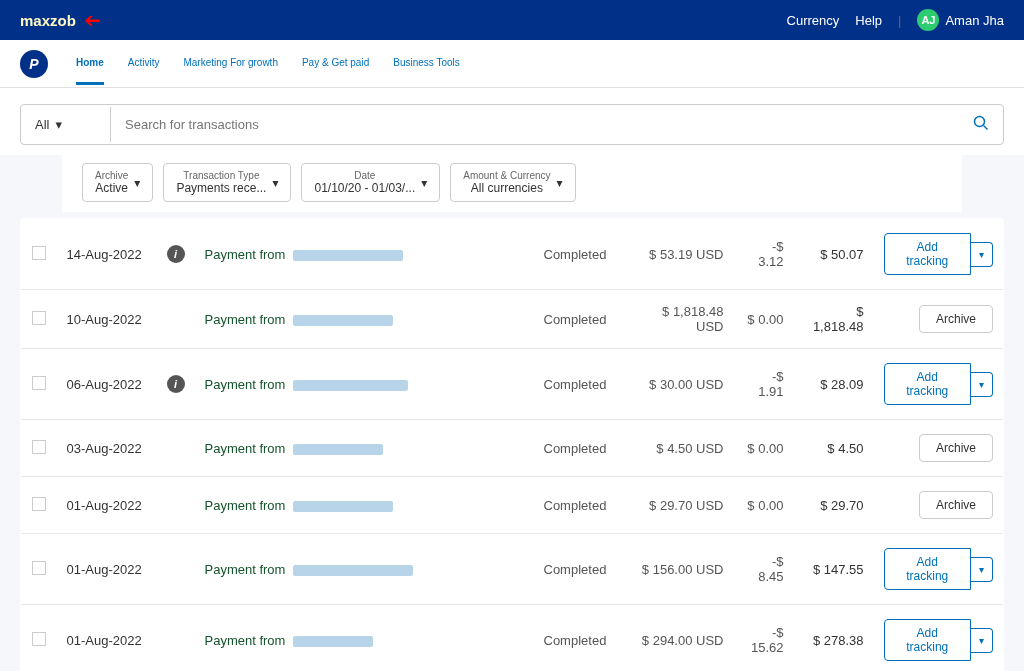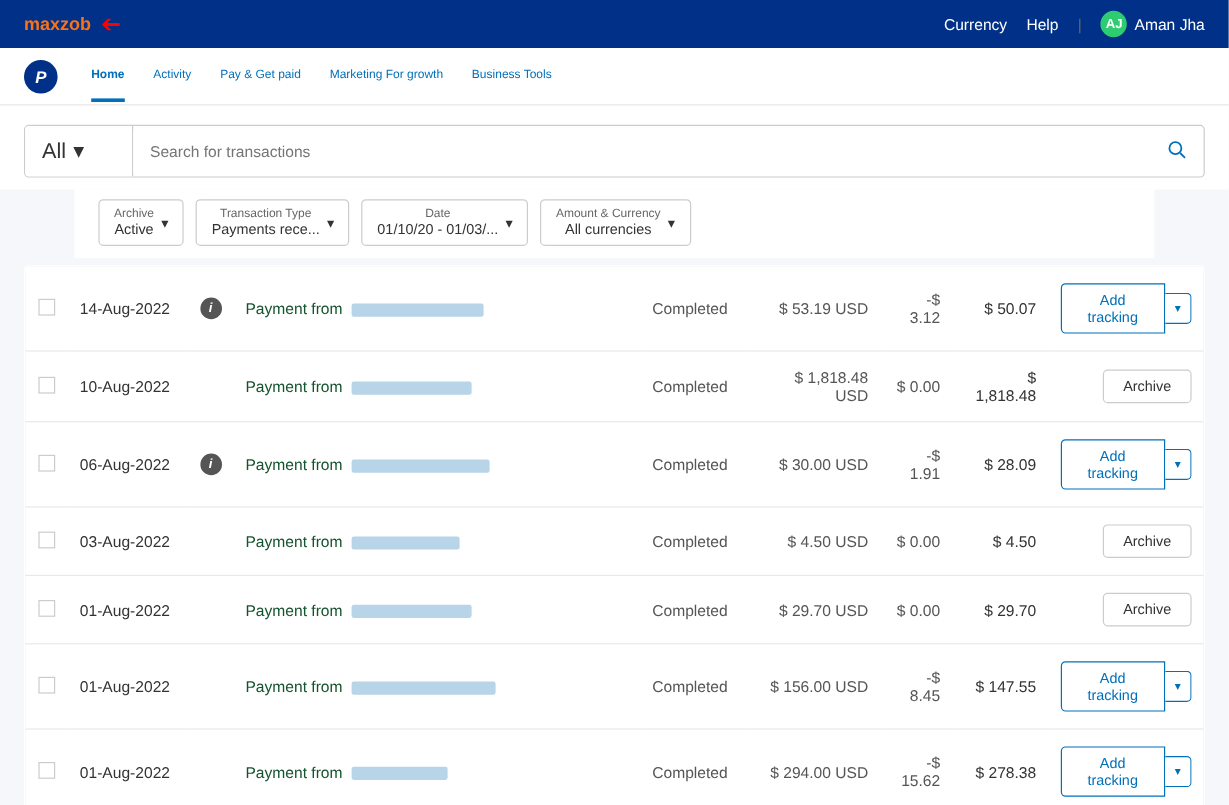--- a/index.html
+++ b/index.html
@@ -9,21 +9,21 @@
     .top-nav {
       background: #003087;
       color: white;
       display: flex;
       align-items: center;
       justify-content: space-between;
       padding: 0 20px;
       height: 40px;
     }
     .top-nav-left { display: flex; align-items: center; gap: 8px; }
-    .brand-name { color: #f97316; font-size: 15px; font-weight: bold; }
+    .brand-name { color: #fef9c3; font-size: 15px; font-weight: bold; }
     .red-arrow {
       display: inline-block;
       color: red;
       font-size: 20px;
       transform: scaleX(-1);
     }
     .top-nav-right { display: flex; align-items: center; gap: 16px; }
     .top-nav-right a { color: white; text-decoration: none; font-size: 13px; }
     .separator { color: #666; }
     .user-badge {
@@ -70,21 +70,21 @@
       border: 1px solid #ccc; border-radius: 4px;
       overflow: hidden;
       max-width: 860px;
       margin: 0 auto;
     }
     .search-dropdown {
       padding: 10px 14px;
       border-right: 1px solid #ccc;
       display: flex; align-items: center; gap: 6px;
       cursor: pointer; background: white; min-width: 90px;
-      font-size: 18px;
+      font-size: 13px;
     }
     .search-input {
       flex: 1; border: none; outline: none;
       padding: 10px 14px; font-size: 13px; color: #999;
     }
     .search-icon-btn {
       padding: 10px 14px; cursor: pointer; color: #0070ba;
     }
 
     
@@ -199,22 +199,22 @@
     </div>
   </div>
 </div>
 
 <div class="sec-nav">
   <div class="paypal-logo">
     <span>P</span>
   </div>
   <a href="#" class="nav-link active">Home</a>
   <a href="#" class="nav-link">Activity</a>
+  <a href="#" class="nav-link">Marketing For growth</a>
   <a href="#" class="nav-link">Pay &amp; Get paid</a>
-  <a href="#" class="nav-link">Marketing For growth</a>
   <a href="#" class="nav-link">Business Tools</a>
 </div>
 
 <div class="search-area">
   <div class="search-row" style="max-width:100%;">
     <div class="search-dropdown">
       <span>All</span>
       <span class="chevron-down"></span>
     </div>
     <input class="search-input" type="text" placeholder="Search for transactions" style="">

